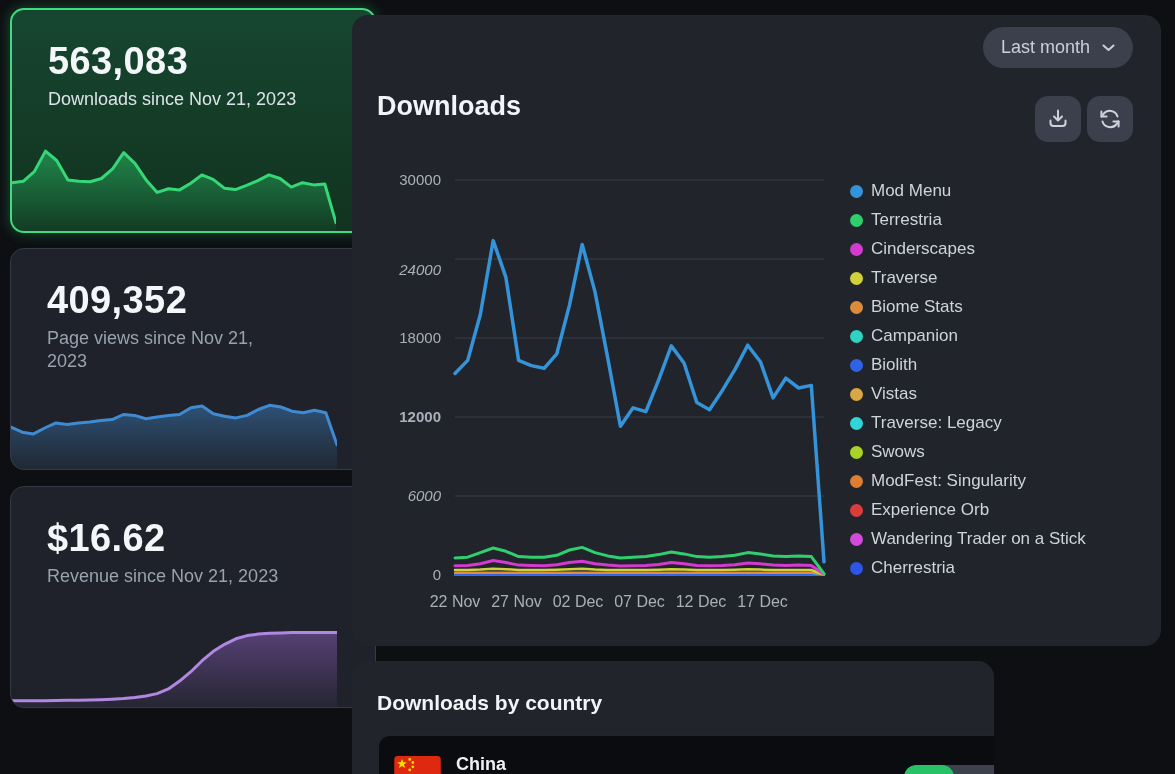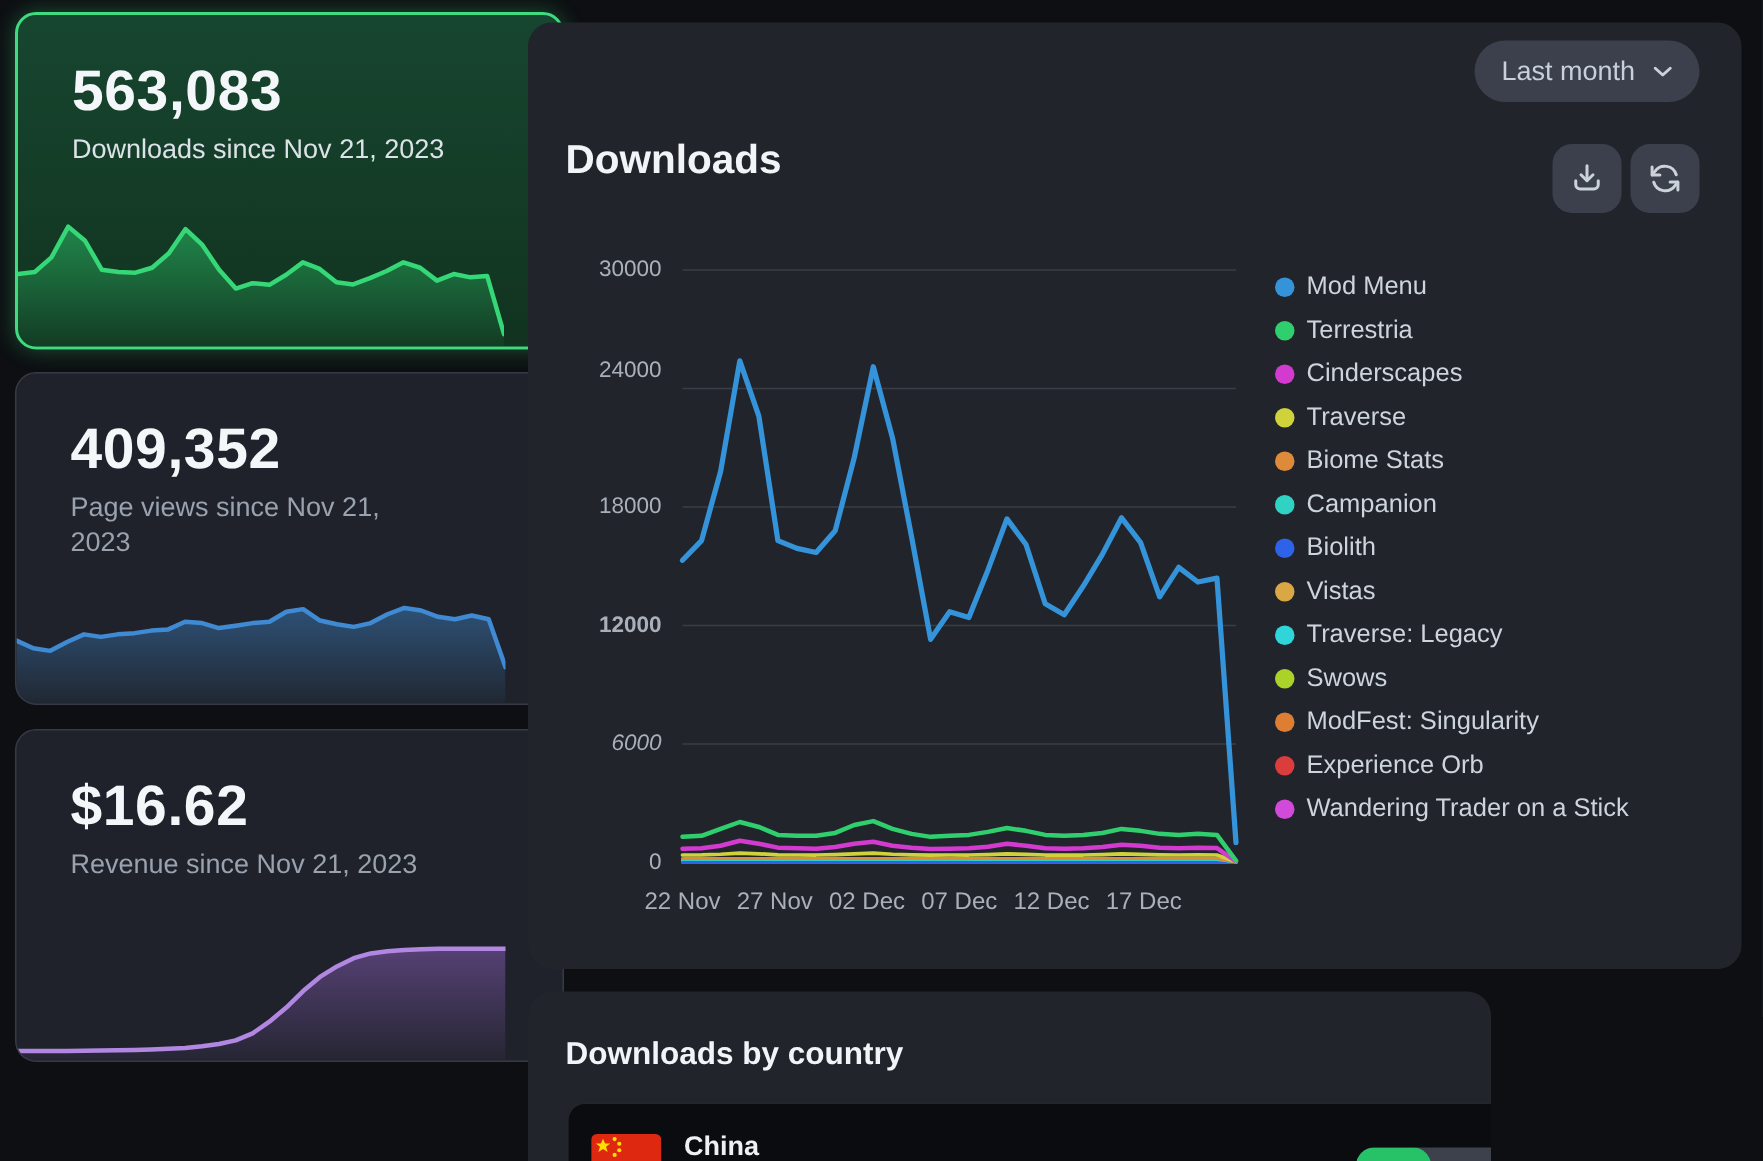--- a/index.html
+++ b/index.html
@@ -139,21 +139,21 @@
       <polyline points="103.0,559.8 115.7,559.8 128.4,559.8 141.2,559.8 153.9,559.8 166.6,559.8 179.3,559.8 192.1,559.8 204.8,559.8 217.5,559.8 230.2,559.8 243.0,559.8 255.7,559.8 268.4,559.8 281.1,559.8 293.9,559.8 306.6,559.8 319.3,559.8 332.0,559.8 344.8,559.8 357.5,559.8 370.2,559.8 382.9,559.8 395.7,559.8 408.4,559.8 421.1,559.8 433.8,559.8 446.6,559.8 459.3,559.8 472.0,560.0" fill="none" stroke="#2e62e8" stroke-width="2" stroke-linejoin="round" stroke-linecap="round"></polyline>
       <polyline points="103.0,558.0 115.7,558.0 128.4,558.0 141.2,558.0 153.9,558.0 166.6,558.0 179.3,558.0 192.1,558.0 204.8,558.0 217.5,558.0 230.2,558.0 243.0,558.0 255.7,558.0 268.4,558.0 281.1,558.0 293.9,558.0 306.6,558.0 319.3,558.0 332.0,558.0 344.8,558.0 357.5,558.0 370.2,558.0 382.9,558.0 395.7,558.0 408.4,558.0 421.1,558.0 433.8,558.0 446.6,558.0 459.3,558.0 472.0,559.7" fill="none" stroke="#30d2c4" stroke-width="2" stroke-linejoin="round" stroke-linecap="round"></polyline>
       <polyline points="103.0,557.4 115.7,557.4 128.4,557.4 141.2,557.4 153.9,557.4 166.6,557.4 179.3,557.4 192.1,557.4 204.8,557.4 217.5,557.4 230.2,557.4 243.0,557.4 255.7,557.4 268.4,557.4 281.1,557.4 293.9,557.4 306.6,557.4 319.3,557.4 332.0,557.4 344.8,557.4 357.5,557.4 370.2,557.4 382.9,557.4 395.7,557.4 408.4,557.4 421.1,557.4 433.8,557.4 446.6,557.4 459.3,557.4 472.0,559.6" fill="none" stroke="#dd8a3a" stroke-width="2" stroke-linejoin="round" stroke-linecap="round"></polyline>
       <polyline points="103.0,555.0 115.7,554.9 128.4,554.5 141.2,553.7 153.9,554.2 166.6,554.9 179.3,555.0 192.1,555.0 204.8,554.7 217.5,554.2 230.2,553.8 243.0,554.5 255.7,554.9 268.4,555.1 281.1,555.0 293.9,555.0 306.6,554.7 319.3,554.3 332.0,554.6 344.8,555.0 357.5,555.0 370.2,555.0 382.9,554.7 395.7,554.3 408.4,554.6 421.1,554.9 433.8,555.0 446.6,554.9 459.3,555.0 472.0,559.5" fill="none" stroke="#cfd23a" stroke-width="2.5" stroke-linejoin="round" stroke-linecap="round"></polyline>
       <polyline points="103.0,550.8 115.7,550.5 128.4,548.8 141.2,545.5 153.9,547.5 166.6,550.1 179.3,550.5 192.1,550.8 204.8,549.7 217.5,547.5 230.2,546.2 243.0,548.8 255.7,550.1 268.4,551.0 281.1,550.8 293.9,550.5 306.6,549.5 319.3,547.5 332.0,548.8 344.8,550.5 357.5,550.8 370.2,550.5 382.9,549.7 395.7,548.1 408.4,548.8 421.1,550.1 433.8,550.5 446.6,550.1 459.3,550.4 472.0,559.2" fill="none" stroke="#d23ad0" stroke-width="3" stroke-linejoin="round" stroke-linecap="round"></polyline>
       <polyline points="103.0,542.9 115.7,542.2 128.4,537.6 141.2,533.0 153.9,536.3 166.6,541.6 179.3,542.2 192.1,542.2 204.8,540.3 217.5,535.0 230.2,532.4 243.0,537.6 255.7,540.9 268.4,542.9 281.1,542.2 293.9,541.6 306.6,539.6 319.3,537.0 332.0,538.9 344.8,541.6 357.5,542.2 370.2,541.6 382.9,540.3 395.7,537.6 408.4,538.9 421.1,540.9 433.8,541.6 446.6,540.9 459.3,541.6 472.0,558.7" fill="none" stroke="#30cf6e" stroke-width="3" stroke-linejoin="round" stroke-linecap="round"></polyline>
       <polyline points="103.0,358.5 115.7,345.4 128.4,299.3 141.2,225.6 153.9,262.4 166.6,345.4 179.3,350.6 192.1,353.3 204.8,338.8 217.5,290.1 230.2,229.5 243.0,276.9 255.7,342.8 268.4,411.2 281.1,392.8 293.9,396.7 306.6,365.1 319.3,330.9 332.0,348.0 344.8,387.5 357.5,394.8 370.2,375.7 382.9,354.6 395.7,330.2 408.4,346.7 421.1,382.9 433.8,363.2 446.6,373.0 459.3,370.4 472.0,546.8" fill="none" stroke="#3493d9" stroke-width="3.5" stroke-linejoin="round" stroke-linecap="round"></polyline>
     </svg>
   <div id="chart-labels">
       <div class="ylabel" style="left: 19px; top: 156px;">30000</div>
-      <div class="ylabel" style="left: 19px; top: 223px;">24000</div>
+      <div class="ylabel" style="left: 19px; top: 246px; font-style: italic;">24000</div>
       <div class="ylabel" style="left: 19px; top: 314px;">18000</div>
       <div class="ylabel" style="left: 19px; top: 393px; font-weight: bold;">12000</div>
       <div class="ylabel" style="left: 19px; top: 472px; font-style: italic;">6000</div>
       <div class="ylabel" style="left: 19px; top: 551px;">0</div>
       <div class="xlabel" style="left: 63px; top: 578px;">22 Nov</div>
       <div class="xlabel" style="left: 124.5px; top: 578px;">27 Nov</div>
       <div class="xlabel" style="left: 186px; top: 578px;">02 Dec</div>
       <div class="xlabel" style="left: 247.5px; top: 578px;">07 Dec</div>
       <div class="xlabel" style="left: 309px; top: 578px;">12 Dec</div>
       <div class="xlabel" style="left: 370.5px; top: 578px;">17 Dec</div>
@@ -203,20 +203,24 @@
         <span class="legend-dot" style="background: rgb(221, 126, 51);"></span>
         <span class="legend-label">ModFest: Singularity</span>
       </div>
       <div class="legend-item">
         <span class="legend-dot" style="background: rgb(219, 61, 61);"></span>
         <span class="legend-label">Experience Orb</span>
       </div>
       <div class="legend-item">
         <span class="legend-dot" style="background: rgb(210, 74, 217);"></span>
         <span class="legend-label">Wandering Trader on a Stick</span>
+      </div>
+      <div class="legend-item">
+        <span class="legend-dot" style="background: rgb(46, 85, 228);"></span>
+        <span class="legend-label">Cherrestria</span>
       </div>
     </div>
 </div>
 
 <div id="country-panel">
   <div id="country-title">Downloads by country</div>
   <div id="country-list">
     <div>
       <svg class="flag" viewBox="0 0 30 20">
         <rect width="30" height="20" fill="#de2910"></rect>

